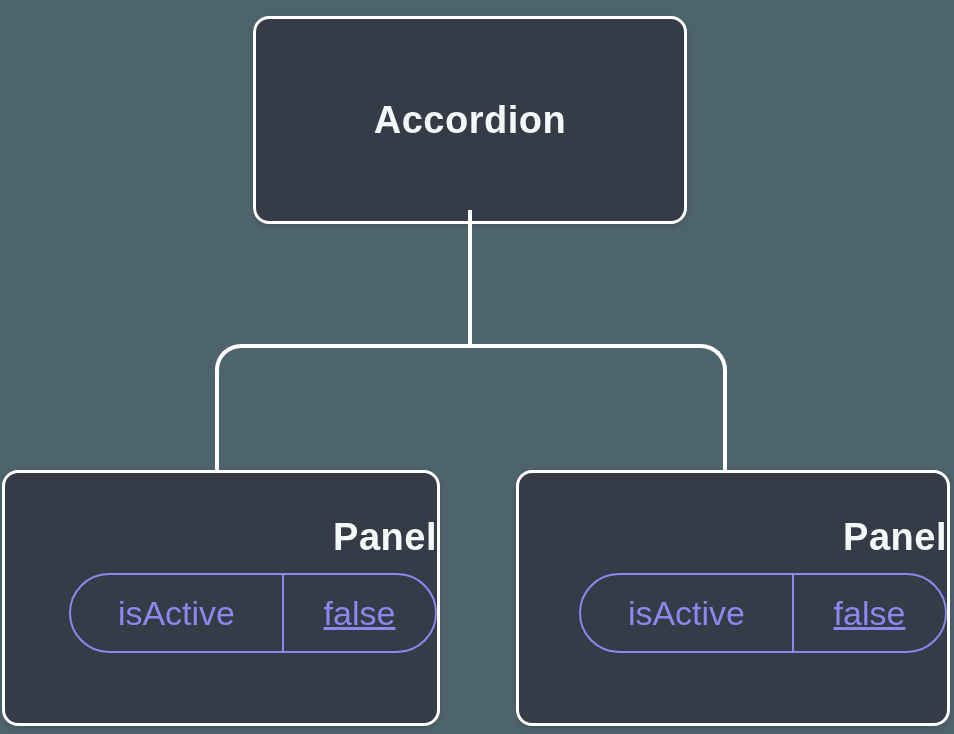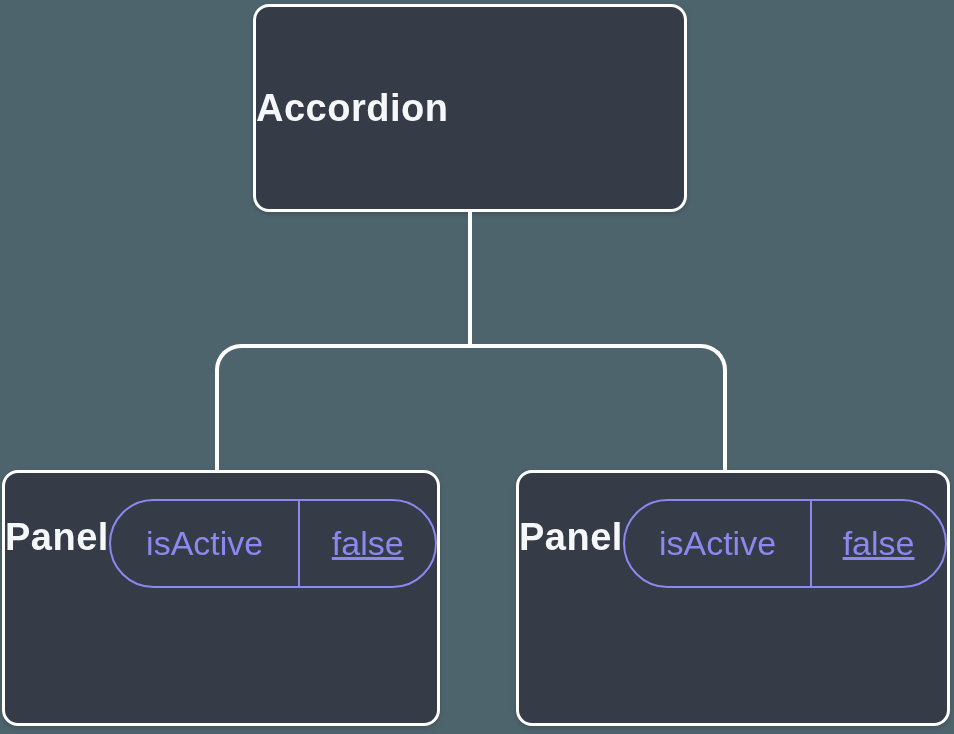--- a/index.html
+++ b/index.html
@@ -12,49 +12,49 @@
   }
   .node{
     position:absolute;
     background:var(--node-fill,#353b47);
     border:3px solid var(--node-border,#ffffff);
     border-radius:16px;
     box-sizing:border-box;
     box-shadow:0 2px 5px rgba(0,0,0,0.18);
   }
   .root-node{
-    left:253px;top:4px;width:434px;height:208px;
-    display:flex;align-items:center;justify-content:flex-start;
+    left:253px;top:16px;width:434px;height:208px;
+    display:flex;align-items:center;justify-content:center;
   }
   .node-title{
     color:var(--title-text,#f6f7f9);
     font-size:38px;font-weight:600;letter-spacing:0.5px;
     line-height:44px;
   }
   .stem{
     position:absolute;left:468px;top:210px;width:4px;height:136px;
     background:var(--node-border,#ffffff);
   }
   .bracket{
     position:absolute;left:215px;top:344px;width:512px;height:126px;
     border:4px solid var(--node-border,#ffffff);
     border-bottom:none;
     border-radius:26px 26px 0 0;
     box-sizing:border-box;
   }
   .panel-node{
     top:470px;width:438px;height:256px;
-    display:flex;flex-direction:row;align-items:flex-start;
+    display:flex;flex-direction:column;align-items:flex-end;
   }
   .panel-left{left:2px;}
   .panel-right{left:516px;width:434px;}
   .panel-node .node-title{margin-top:42px;}
   .state-pill{
-    margin-top:26px;
-    width:368px;height:89px;
+    margin-top:14px;
+    width:368px;height:80px;
     border:2.5px solid var(--state-accent,#8b89f0);
     border-radius:52px;
     box-sizing:border-box;
     display:flex;
     color:var(--state-accent,#8b89f0);
     font-size:34px;
   }
   .state-key{
     flex:0 0 58.5%;
     display:flex;align-items:center;justify-content:center;

